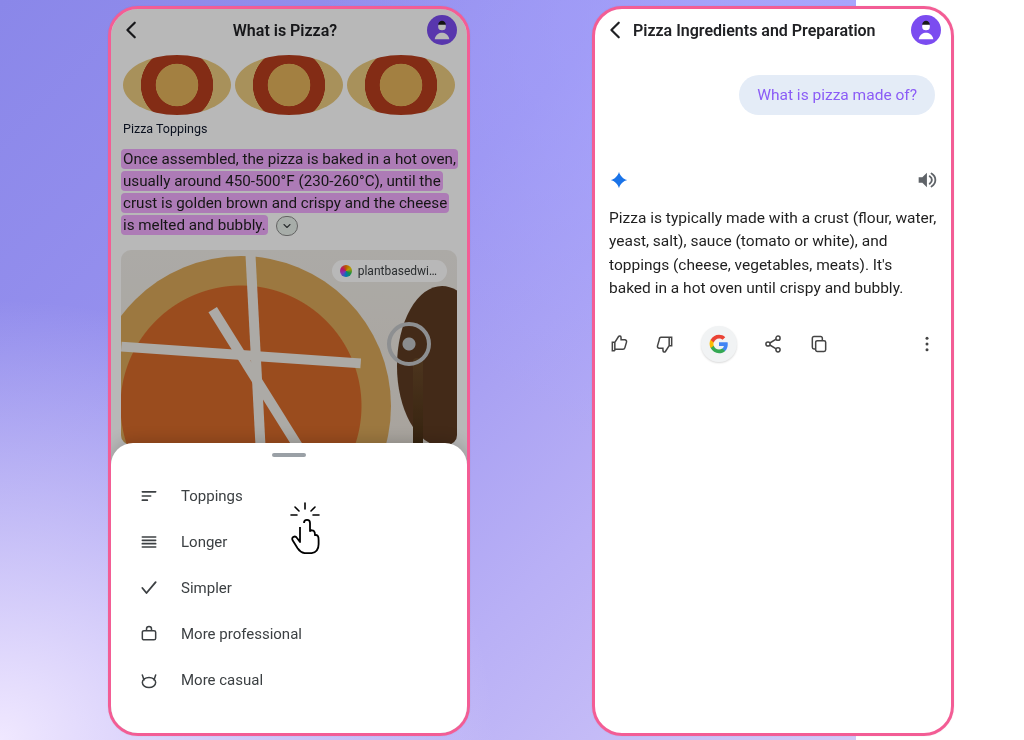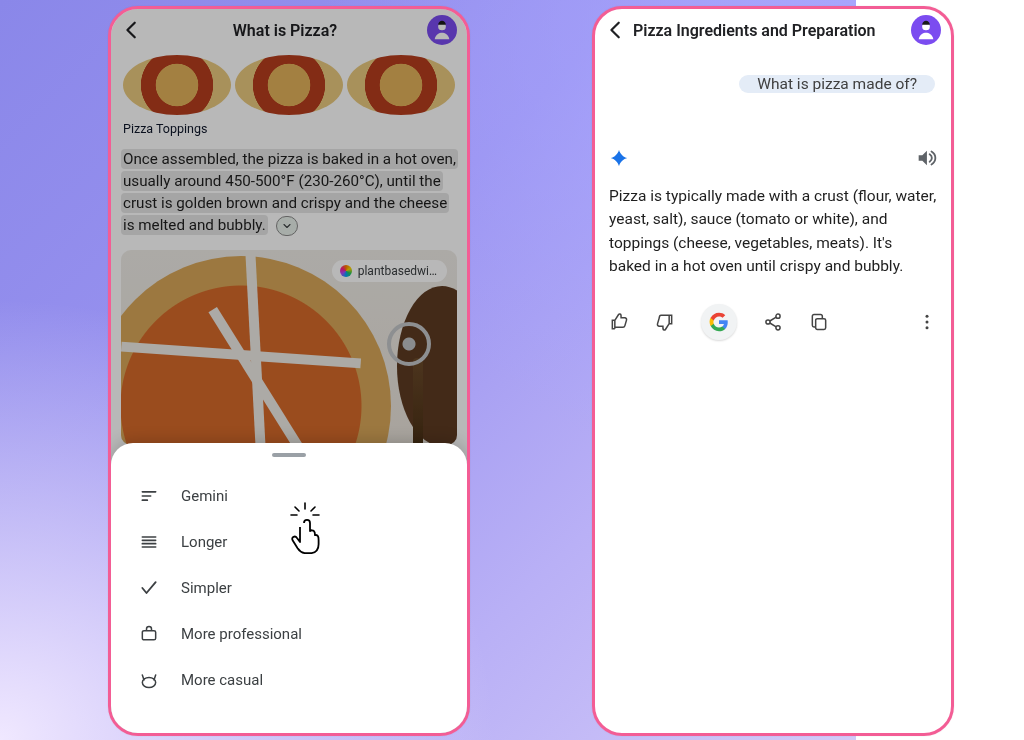--- a/index.html
+++ b/index.html
@@ -24,21 +24,21 @@
   .phone.right .header .title{text-align:left;margin-left:6px;font-size:16px;}
   .back-arrow{width:22px;height:22px;display:flex;align-items:center;justify-content:center;color:#202124;}
   .avatar{width:30px;height:30px;border-radius:50%;background:#7b4cf0;display:flex;align-items:center;justify-content:center;overflow:hidden;}
   .avatar svg{width:22px;height:22px;}
   
   .left-content{position:relative;padding:0 10px;}
   .img-row{background:#fff;border-radius:8px;overflow:hidden;}
   .pizzas-top{height:64px;display:flex;gap:4px;padding:2px 2px 0 2px;background:#fff;}
   .mini-pizza{flex:1;border-radius:50%;background:radial-gradient(circle at 50% 50%,#e2b25a 0 34%,#b63d1e 35% 58%,#e9c97f 59% 100%);align-self:center;height:60px;}
   .caption{font-size:12.5px;color:#0f172a;padding:4px 2px 10px 2px;}
-  .highlight-p{font-size:15.2px;line-height:1.45;color:#1f1f1f;background:#e5e5e5;border-radius:4px;padding:1px 2px;box-decoration-break:clone;-webkit-box-decoration-break:clone;}
+  .highlight-p{font-size:15.2px;line-height:1.45;color:#1f1f1f;background:#f0abfc;border-radius:4px;padding:1px 2px;box-decoration-break:clone;-webkit-box-decoration-break:clone;}
   .hp-wrap{margin:2px 0 14px 0;}
   .chev-pill{display:inline-flex;width:20px;height:18px;border:1px solid #8a8a8a;border-radius:10px;align-items:center;justify-content:center;margin-left:4px;vertical-align:middle;background:#e8f0ea;}
   .chev-pill svg{width:12px;height:12px;}
   .big-img{position:relative;border-radius:10px;overflow:hidden;height:195px;background:linear-gradient(180deg,#efece7,#e9e3da);}
   .big-img .pizza-main{position:absolute;left:-30px;top:6px;width:300px;height:300px;border-radius:50%;
       background:
         radial-gradient(circle at 50% 50%, rgba(0,0,0,0) 0 120px, #d9a759 121px 150px),
         radial-gradient(circle at 50% 50%, #d66a2a 0 130px, transparent 131px);
   }
   .big-img .slice-gap{position:absolute;background:#efece7;}
@@ -51,21 +51,21 @@
   .credit-chip{position:absolute;right:10px;top:10px;background:#fff;border-radius:16px;font-size:12px;color:#3c4043;padding:4px 10px 4px 8px;display:flex;align-items:center;gap:6px;}
   .credit-chip .dot{width:12px;height:12px;border-radius:50%;background:conic-gradient(#ff7b00,#ffd600,#24c860,#00a3ff,#b14bff,#ff1d8e,#ff7b00);}
   
   .sheet{position:absolute;left:0;right:0;bottom:0;height:290px;background:#fff;border-top-left-radius:22px;border-top-right-radius:22px;z-index:10;box-shadow:0 -2px 16px rgba(0,0,0,.18);}
   .grabber{width:34px;height:4px;background:#9aa0a6;border-radius:3px;margin:10px auto 16px auto;}
   .sheet-item{display:flex;align-items:center;gap:22px;padding:13px 28px;font-size:15px;color:#3c4043;}
   .sheet-item .ic{width:20px;height:20px;display:flex;align-items:center;justify-content:center;color:#3c4043;}
   .cursor{position:absolute;left:172px;top:58px;z-index:20;}
   
   .chat-area{padding:6px 14px 0 14px;}
-  .user-bubble{float:right;clear:both;background:#e4ecf7;color:#404040;border-radius:20px;padding:0 18px;font-size:15.5px;margin:18px 2px 0 0;max-width:260px;}
+  .user-bubble{float:right;clear:both;background:#e4ecf7;color:#8b5cf6;border-radius:20px;padding:11px 18px;font-size:15.5px;margin:18px 2px 0 0;max-width:260px;}
   .clearfix::after{content:"";display:block;clear:both;}
   .resp-head{display:flex;align-items:center;justify-content:space-between;margin-top:48px;}
   .spark{width:20px;height:20px;}
   .speaker{width:22px;height:22px;color:#5f6368;}
   .resp-text{font-size:15.5px;line-height:1.5;color:#1f1f1f;margin-top:16px;}
   .action-row{display:flex;align-items:center;gap:26px;margin-top:26px;color:#444;}
   .action-row .circ{width:36px;height:36px;border-radius:50%;background:#f1f3f4;display:flex;align-items:center;justify-content:center;box-shadow:0 1px 2px rgba(0,0,0,.15);}
   .action-row .ic{width:20px;height:20px;display:flex;align-items:center;justify-content:center;}
   .action-row .spacer{flex:1;}
   
@@ -134,21 +134,21 @@
 
   <div class="sheet">
     <div class="grabber"></div>
 
     <div class="sheet-item">
       <span class="ic">
         <svg viewBox="0 0 24 24" width="20" height="20">
               <path d="M4 7h16M4 12h10M4 17h6" stroke="#3c4043" stroke-width="2" stroke-linecap="round"></path>
             </svg>
       </span>
-      <span>Gemini</span>
+      <span>Toppings</span>
     </div>
     <div class="sheet-item">
       <span class="ic">
         <svg viewBox="0 0 24 24" width="20" height="20">
               <path d="M4 6h16M4 10h16M4 14h16M4 18h16" stroke="#3c4043" stroke-width="2" stroke-linecap="round"></path>
             </svg>
       </span>
       <span>Longer</span>
     </div>
     <div class="sheet-item">

